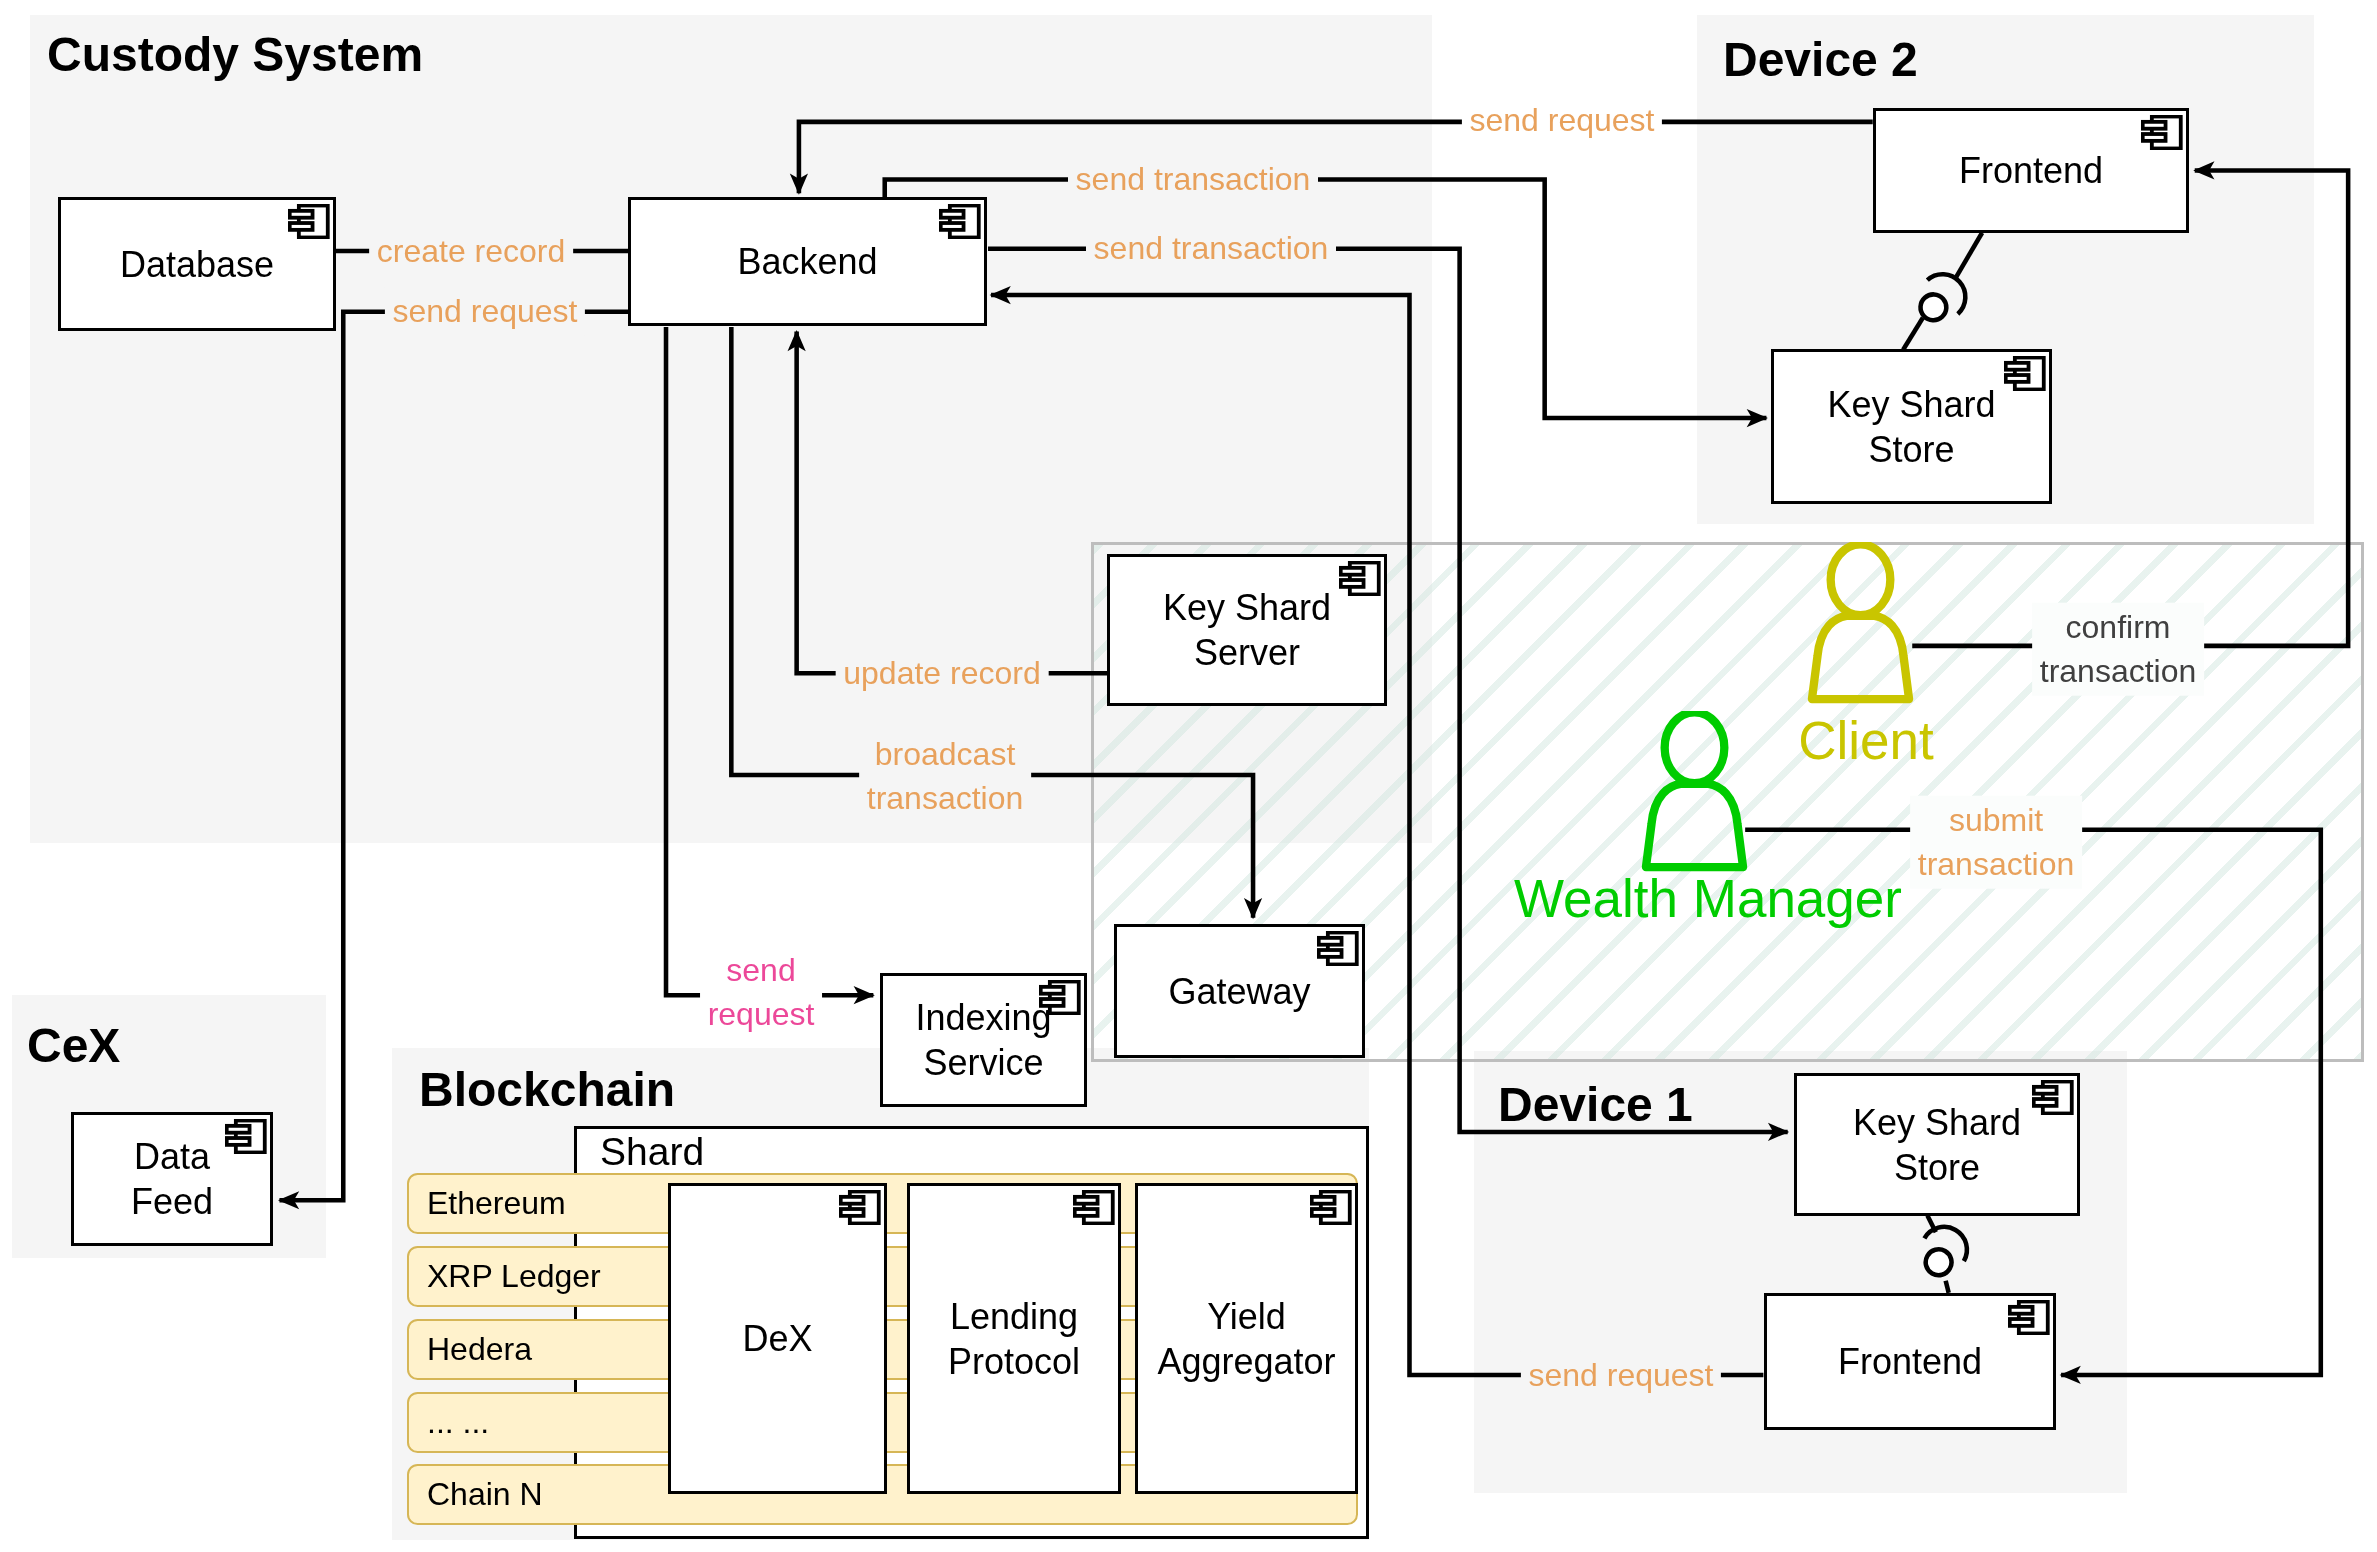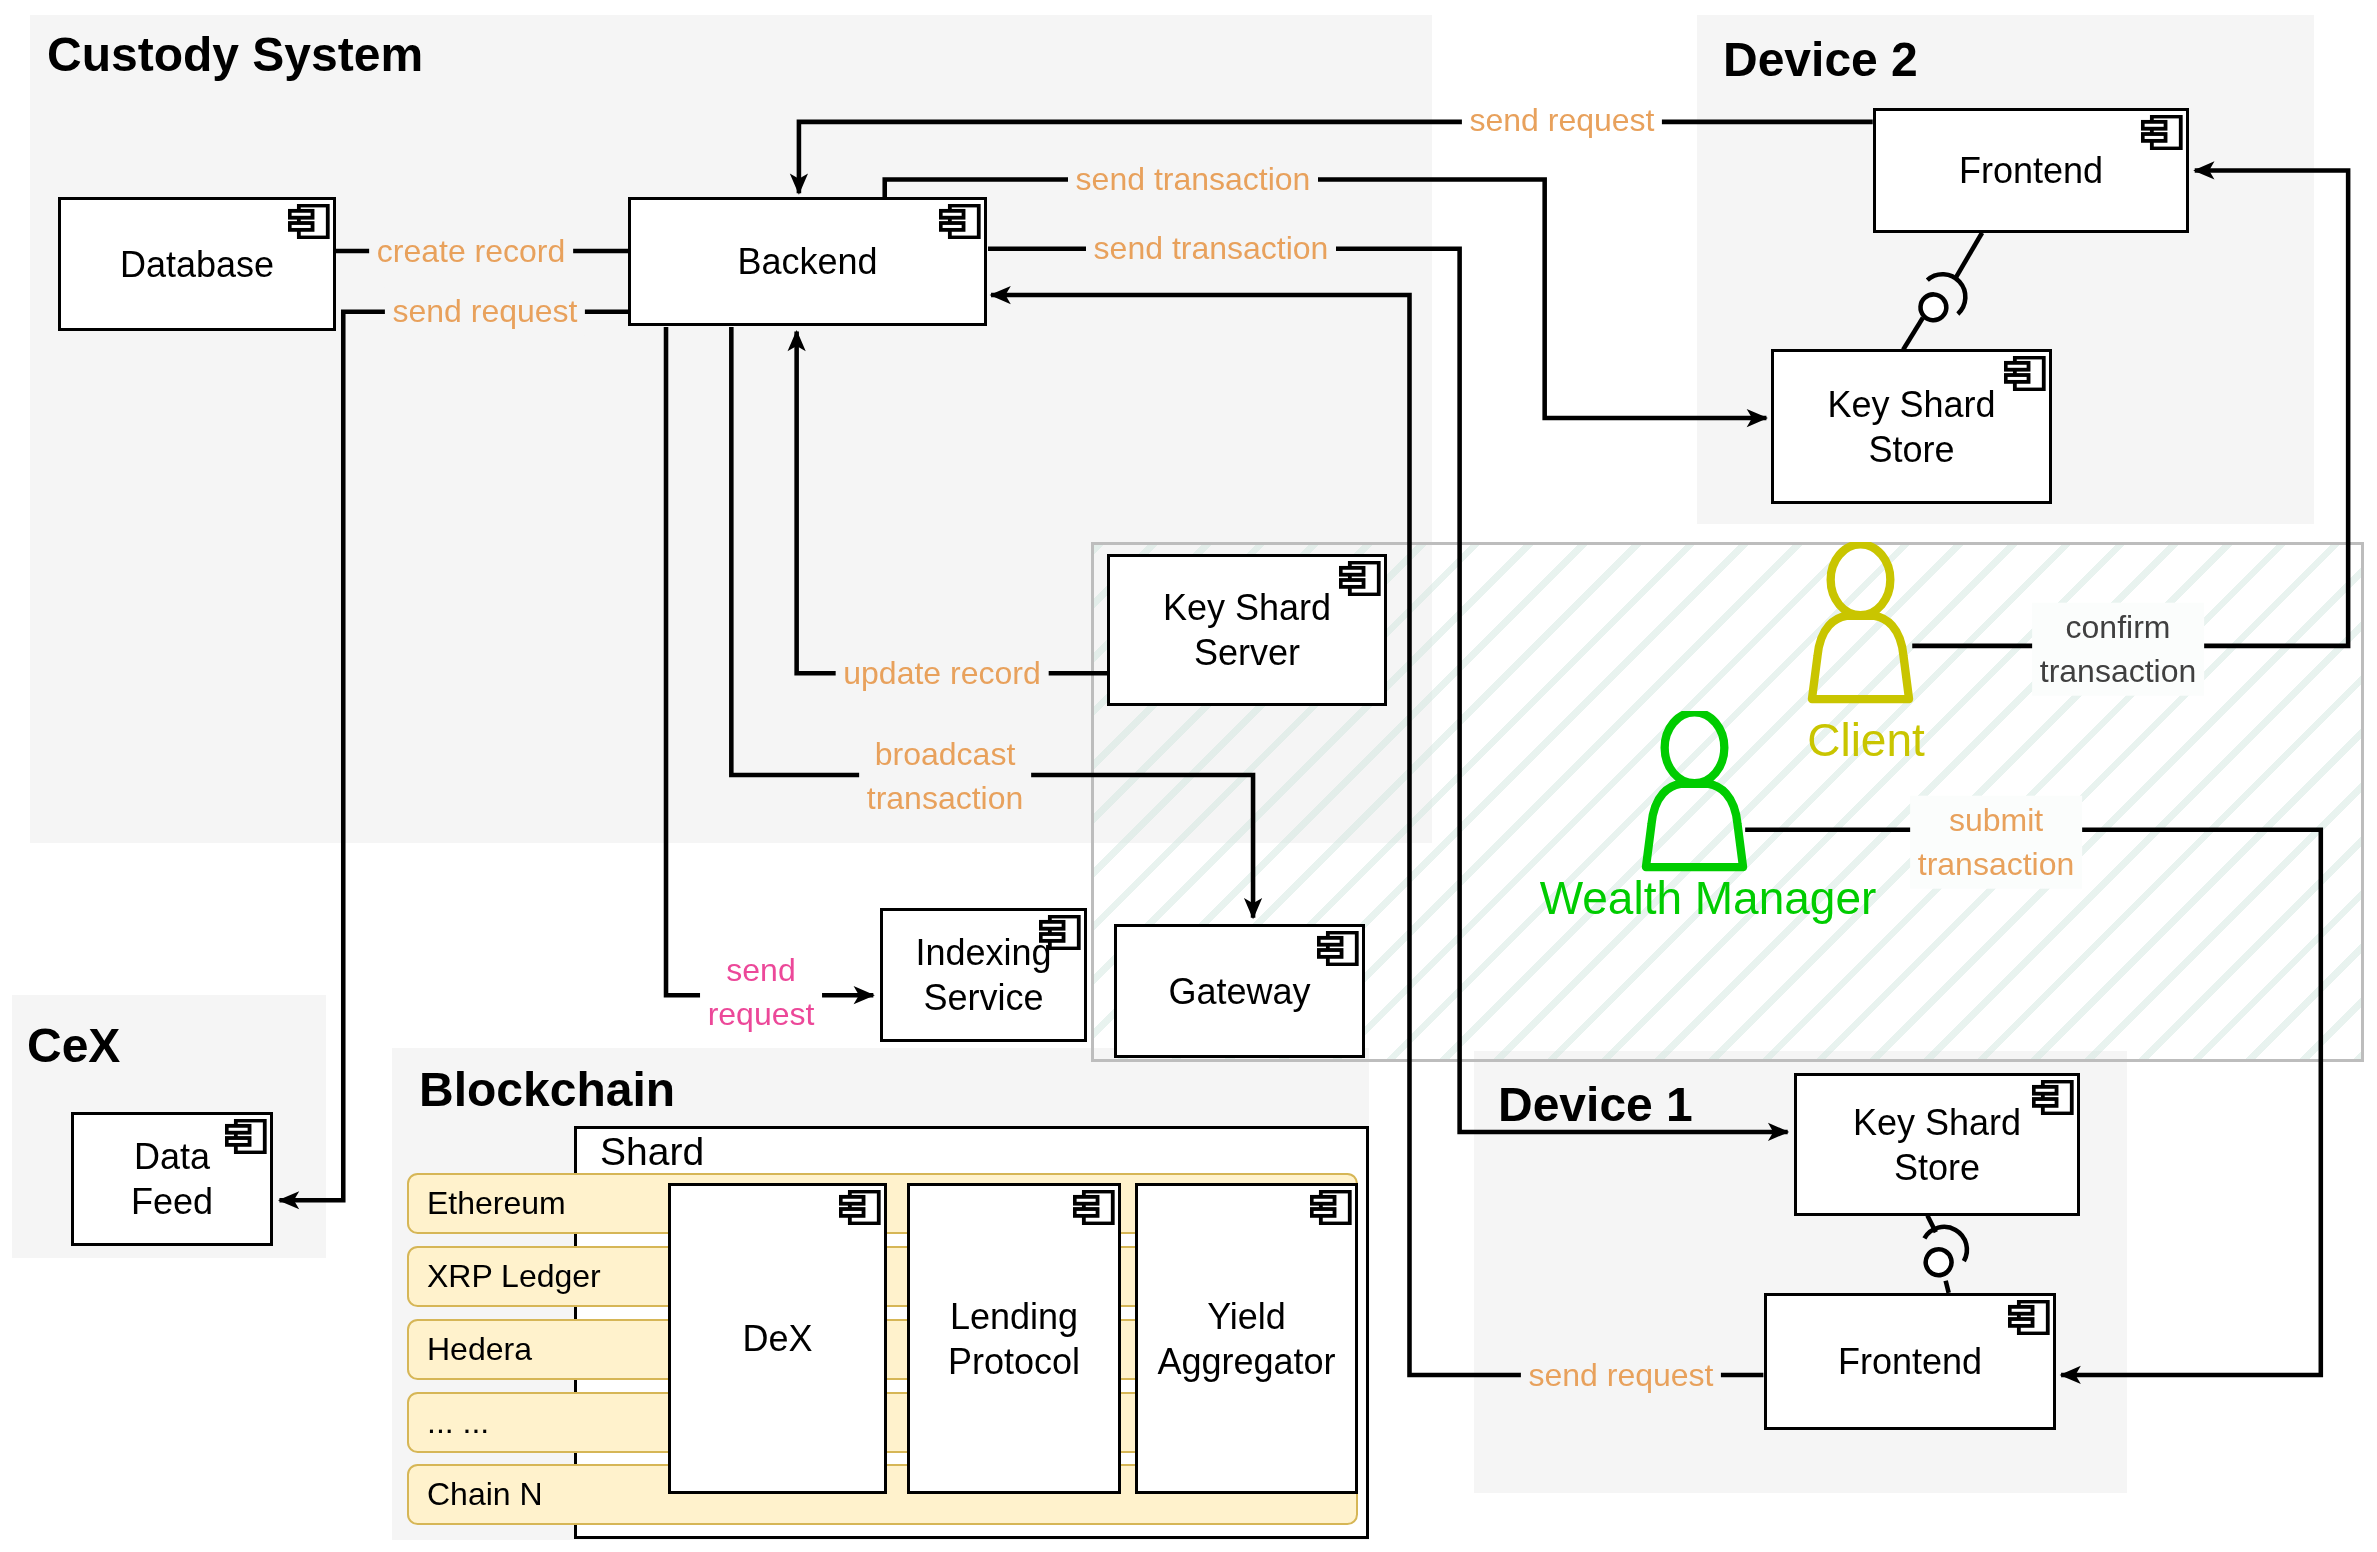--- a/index.html
+++ b/index.html
@@ -38,21 +38,21 @@
   }
   .chain-top{z-index:5;}
   .edge-label{
     position:absolute;transform:translate(-50%,-50%);z-index:5;
     font-size:32px;line-height:1.4;text-align:center;white-space:pre-line;
     padding:1.5px 7.6px;
   }
   .actor{position:absolute;z-index:4;}
   .actor-label{
     position:absolute;transform:translate(-50%,-50%);z-index:4;
-    font-size:46px;white-space:nowrap;
+    font-size:53px;white-space:nowrap;
   }
 </style>
 </head>
 <body>
 
 <div class="canvas" id="diagram">
     <div class="panel" style="left: 30px; top: 15px; width: 1402px; height: 828px;"></div>
     <div class="panel-title" style="left: 47px; top: 27px;">Custody System</div>
     <div class="panel" style="left: 1697px; top: 15px; width: 617px; height: 509px;"></div>
     <div class="panel-title" style="left: 1723px; top: 32px;">Device 2</div>
@@ -135,21 +135,21 @@
     </div>
     <div class="node" style="z-index: 5; left: 1107px; top: 554px; width: 280px; height: 152px;">
       <span class="node-label">Key Shard
 Server</span>
       <span class="comp-icon"><svg viewBox="0 0 56 46" width="43" height="35">
           <rect x="14" y="2" width="38" height="42" fill="#fff" stroke="#000" stroke-width="5"></rect>
           <rect x="2" y="9" width="30" height="9" fill="#fff" stroke="#000" stroke-width="5"></rect>
           <rect x="2" y="25" width="30" height="9" fill="#fff" stroke="#000" stroke-width="5"></rect>
         </svg></span>
     </div>
-    <div class="node" style="z-index: 5; left: 880px; top: 908px; width: 207px; height: 134px;">
+    <div class="node" style="z-index: 5; left: 880px; top: 973px; width: 207px; height: 134px;">
       <span class="node-label">Indexing
 Service</span>
       <span class="comp-icon"><svg viewBox="0 0 56 46" width="43" height="35">
           <rect x="14" y="2" width="38" height="42" fill="#fff" stroke="#000" stroke-width="5"></rect>
           <rect x="2" y="9" width="30" height="9" fill="#fff" stroke="#000" stroke-width="5"></rect>
           <rect x="2" y="25" width="30" height="9" fill="#fff" stroke="#000" stroke-width="5"></rect>
         </svg></span>
     </div>
     <div class="node" style="z-index: 5; left: 1114px; top: 924px; width: 251px; height: 134px;">
       <span class="node-label">Gateway</span>

